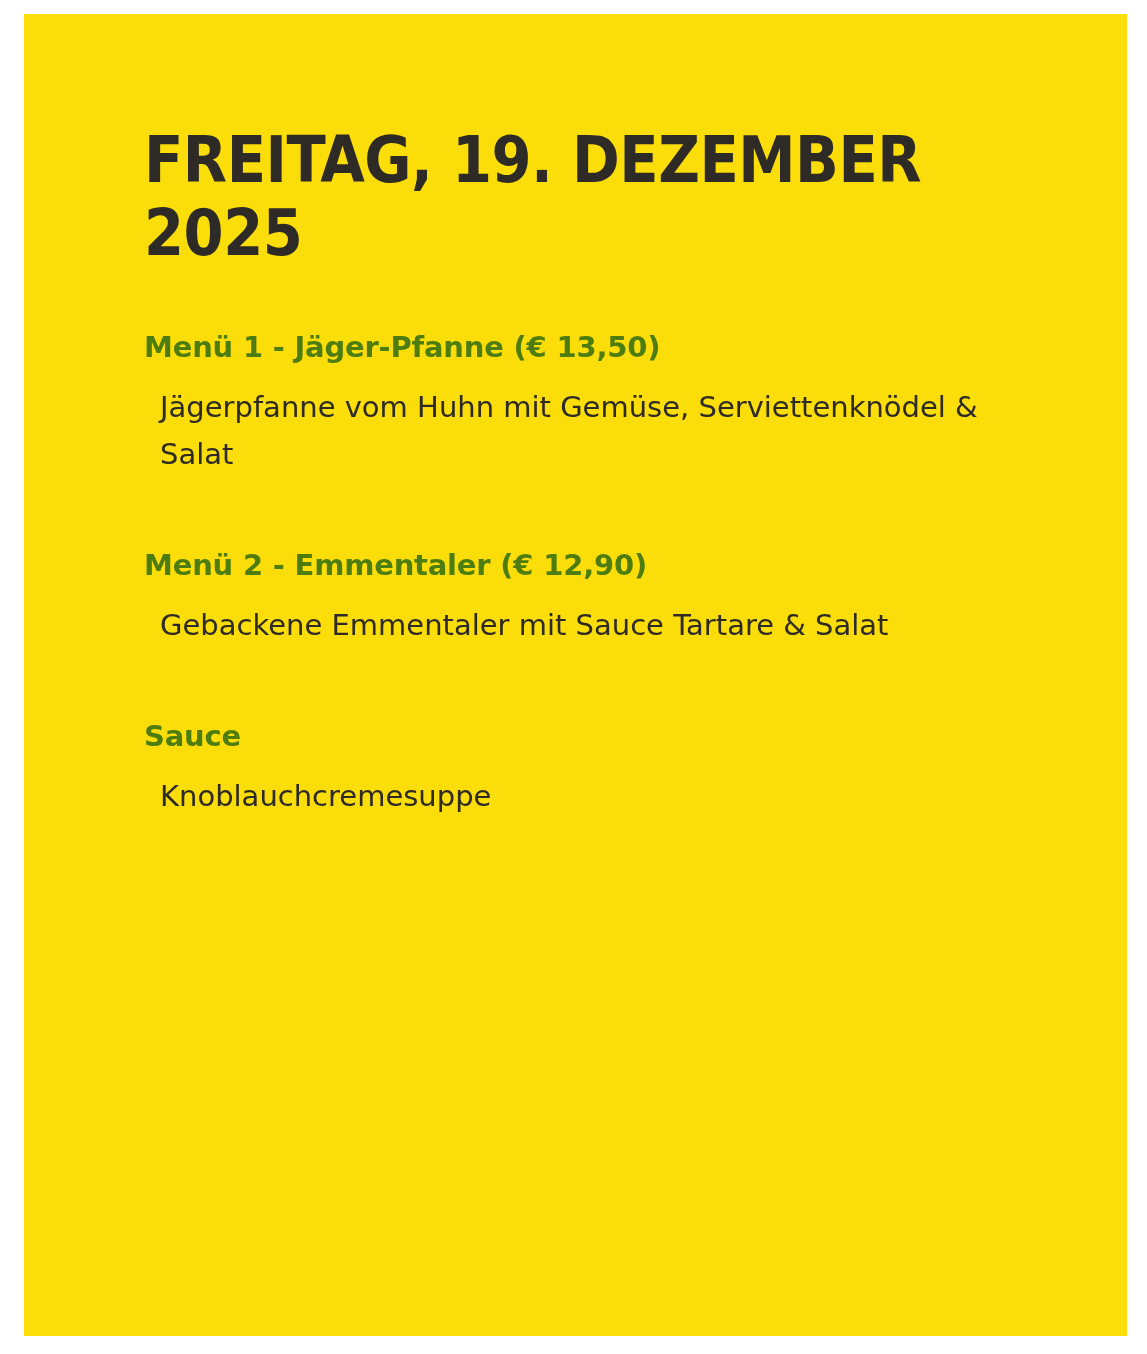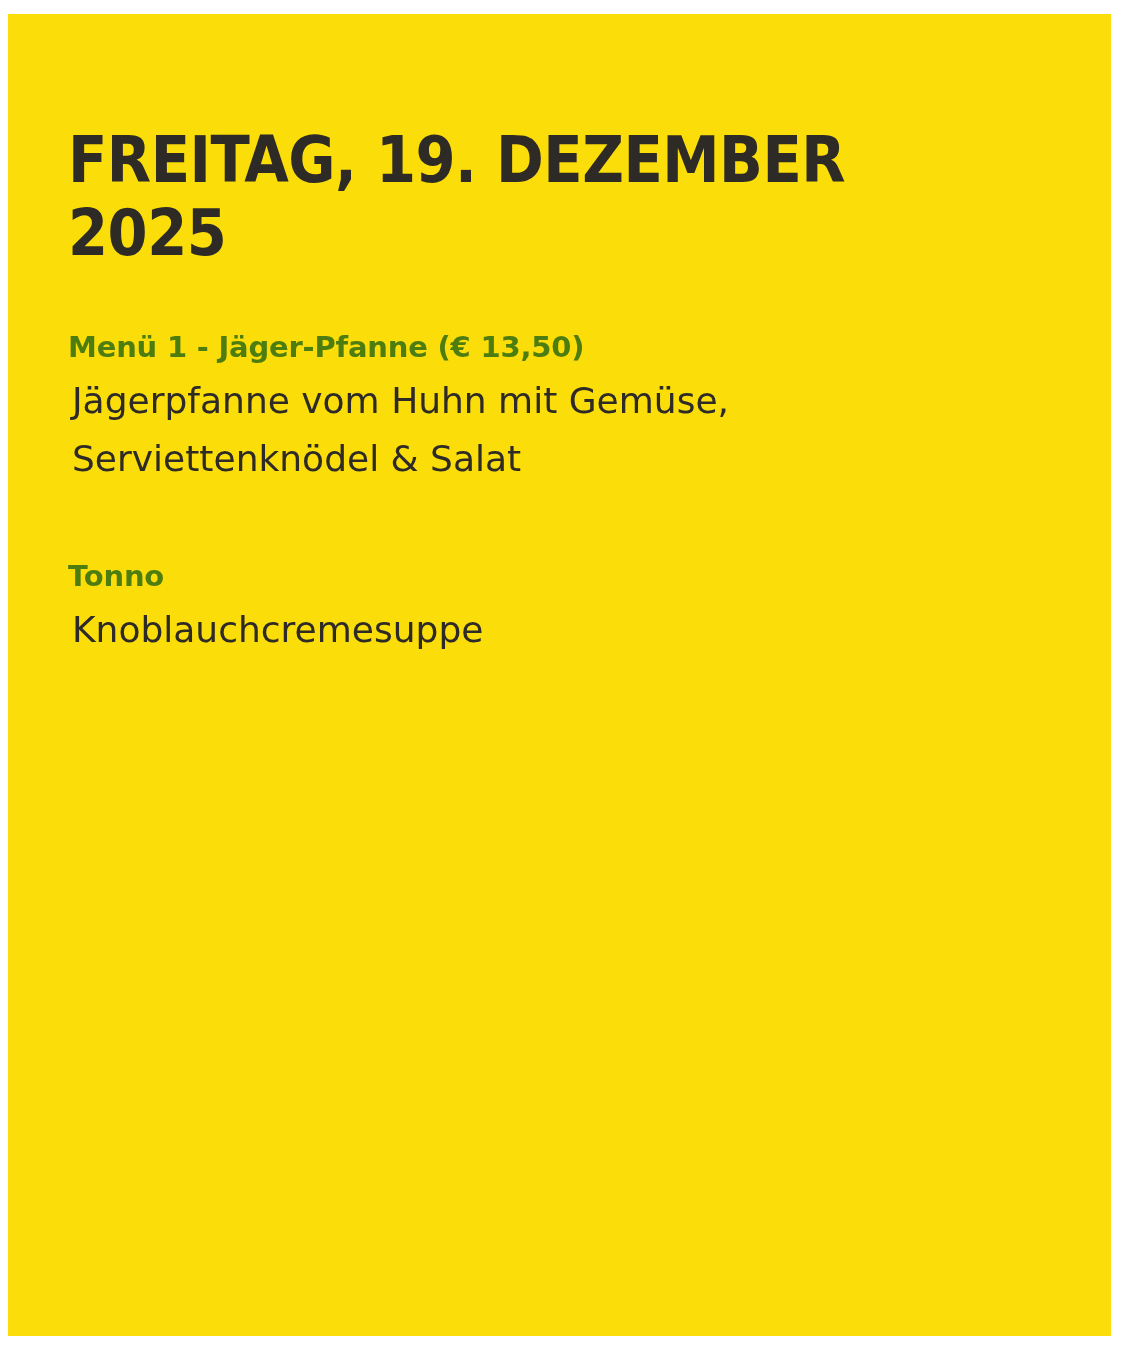--- a/index.html
+++ b/index.html
@@ -15,27 +15,27 @@
   }
   .page {
     position: relative;
     width: 1147px;
     height: 1354px;
     background: #ffffff;
     box-sizing: border-box;
   }
   .menu-card {
     position: absolute;
-    left: 8px;
+    left: 24px;
     top: 14px;
     width: 1103px;
     height: 1322px;
     background: #fbdd09;
     box-sizing: border-box;
-    padding: 110px 120px 0 60px;
+    padding: 110px 120px 0 120px;
   }
   .date-title {
     font-family: "DejaVu Sans", sans-serif;
     font-weight: 700;
     font-size: 64px;
     line-height: 1.14;
     letter-spacing: -0.5px;
     color: #2e2a26;
     margin: 0 0 56px 0;
     max-width: 860px;
@@ -52,41 +52,45 @@
     font-weight: 700;
     font-size: 29px;
     line-height: 1.45;
     color: #4d7c0f;
     margin: 0 0 4px 0;
     letter-spacing: -0.2px;
   }
   .menu-desc {
     font-family: "DejaVu Sans", sans-serif;
     font-weight: 400;
-    font-size: 36px;
+    font-size: 29px;
     line-height: 1.62;
     color: #2e2a26;
-    margin: 4px;
+    margin: 16px;
     max-width: 900px;
   }
 </style>
 </head>
 <body>
 
 <div class="page">
   <div class="menu-card">
 
     <h1 class="date-title">FREITAG, 19. DEZEMBER 2025</h1>
 
     <div class="menu-block">
       <div class="menu-heading">Menü 1 - Jäger-Pfanne (€ 13,50)</div>
       <p class="menu-desc">Jägerpfanne vom Huhn mit Gemüse, Serviettenknödel &amp; Salat</p>
     </div>
 
+    <div class="menu-block">
+      <div class="menu-heading">Menü 2 - Emmentaler (€ 12,90)</div>
+      <p class="menu-desc">Gebackene Emmentaler mit Sauce Tartare &amp; Salat</p>
+    </div>
 
 
     <div class="menu-block">
-      <div class="menu-heading">Tonno</div>
+      <div class="menu-heading">Sauce</div>
       <p class="menu-desc">Knoblauchcremesuppe</p>
     </div>
 
   </div>
 </div>
 
 </body></html>

